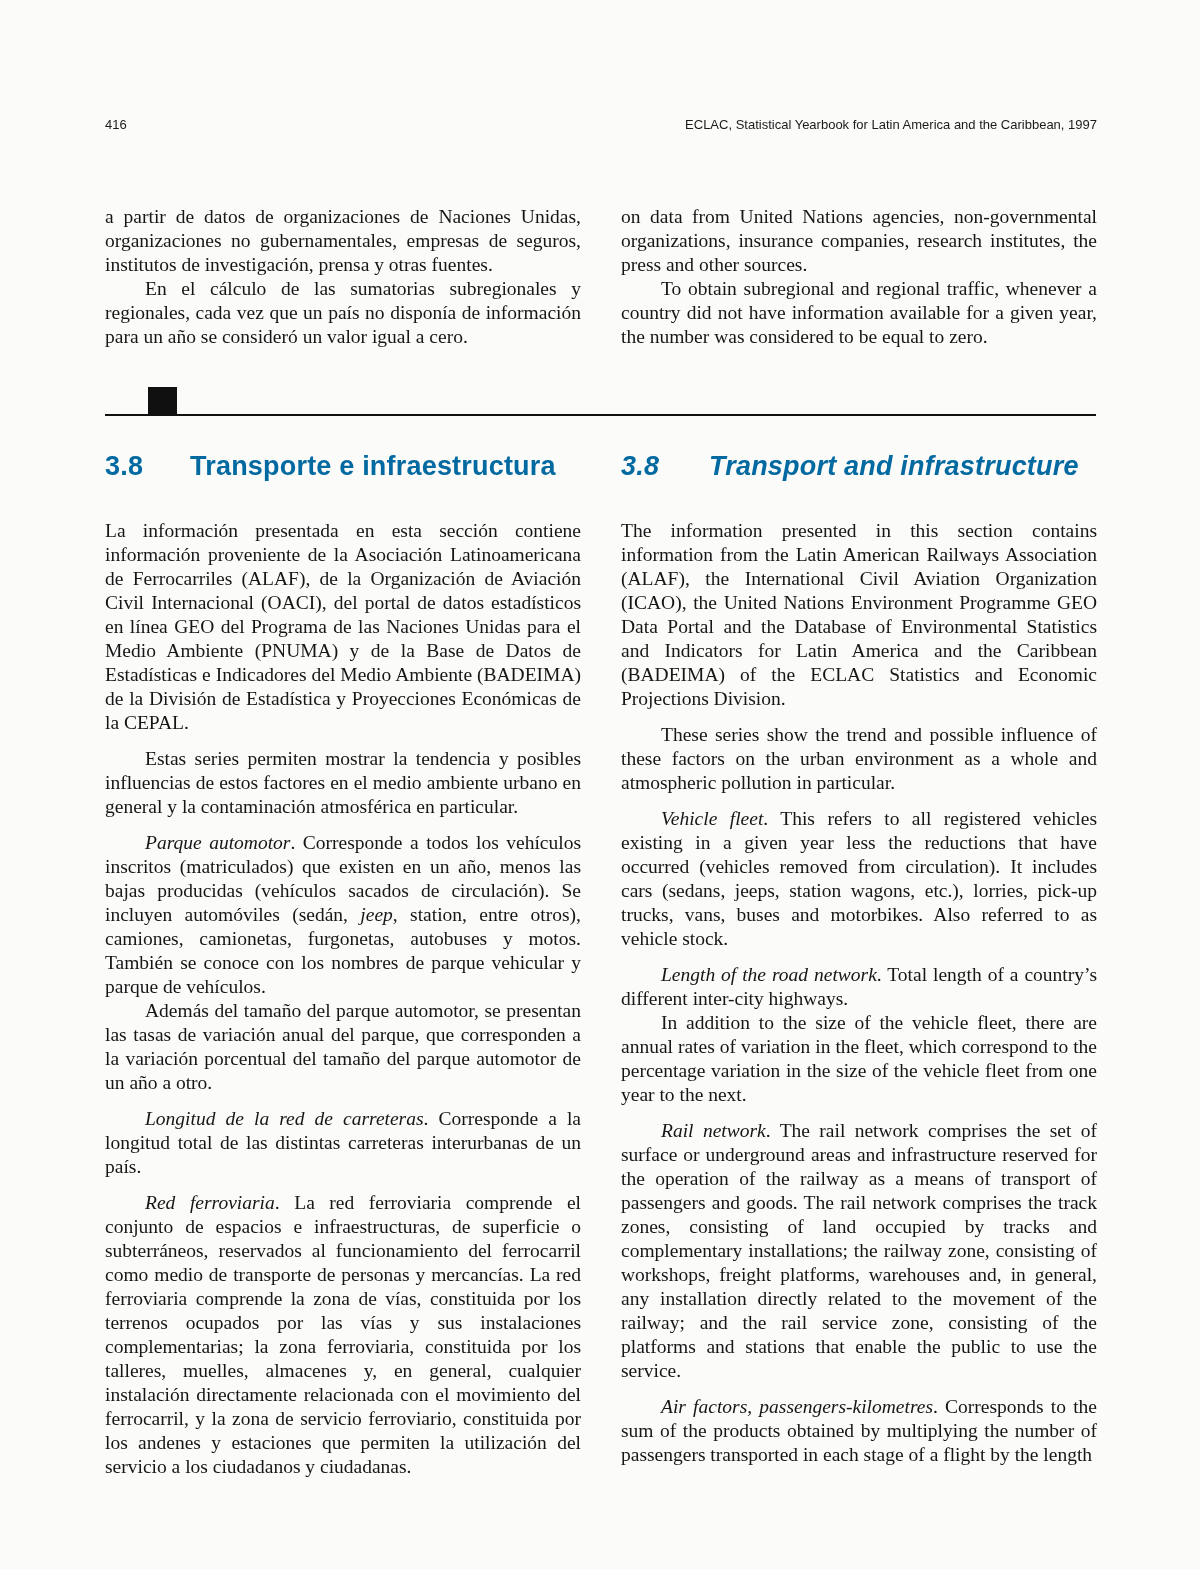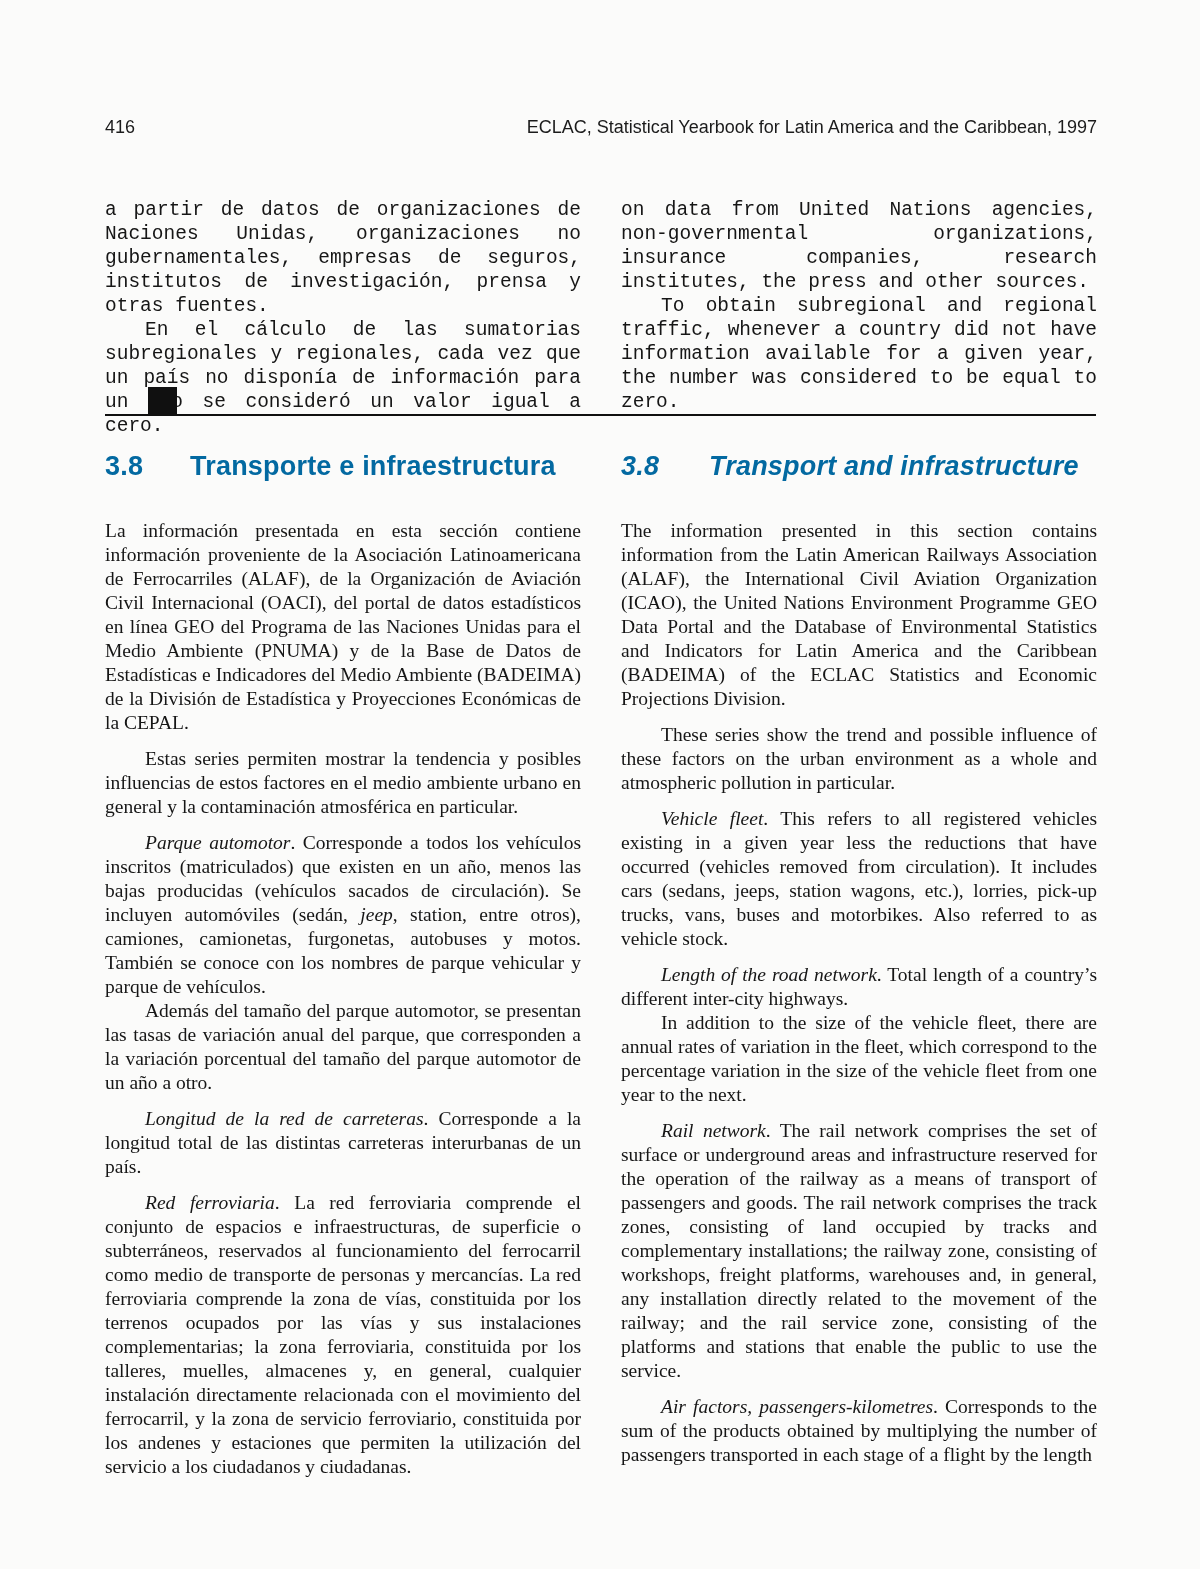--- a/index.html
+++ b/index.html
@@ -12,30 +12,30 @@
     overflow: hidden;
   }
   .page { position: absolute; inset: 0; }
 
   
   .page-header {
     position: absolute;
     top: 117px; left: 105px; right: 103px;
     display: flex; justify-content: space-between; align-items: center;
     font-family: "Liberation Sans", sans-serif;
-    font-size: 18px; color: #1b1b1b;
+    font-size: 13px; color: #1b1b1b;
   }
 
   
   .two-col {
     position: absolute; left: 105px; right: 103px;
     display: flex; justify-content: space-between;
   }
   .col { width: 476px; }
-  .content-top { top: 198px; font-family: Liberation Mono, monospace; }
+  .content-top { top: 205px; }
   .content-main { top: 519px; }
 
   .para {
     margin: 0;
     font-size: 19.5px;
     line-height: 24px;
     text-align: justify;
     color: #161616;
   }
   .para.indent { text-indent: 40px; }

